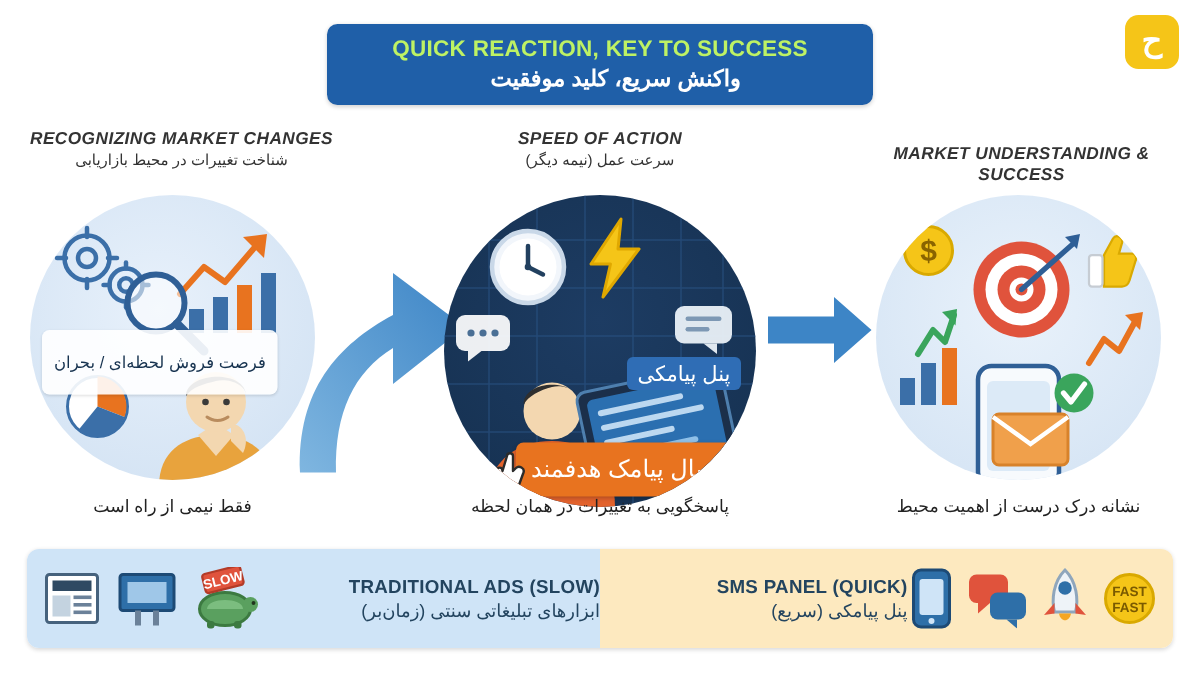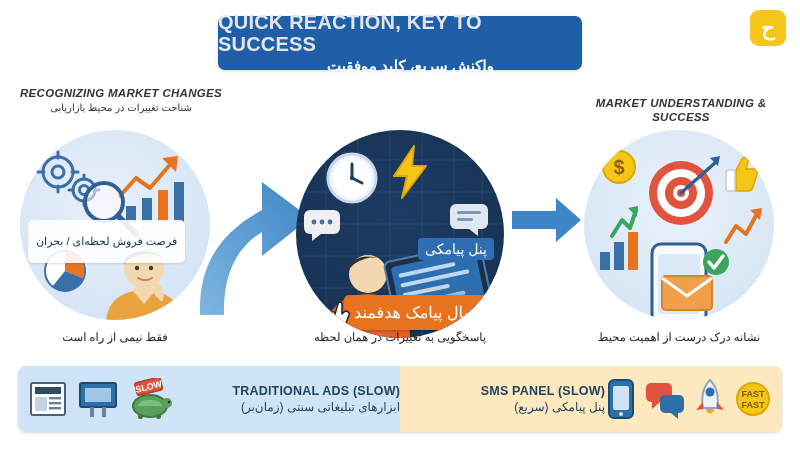--- a/index.html
+++ b/index.html
@@ -29,22 +29,22 @@
     height: 54px;
     background: #1f5fa8;
     border-radius: 7px;
     display: flex;
     flex-direction: column;
     align-items: center;
     justify-content: center;
     box-shadow: 0 1px 3px rgba(0,0,0,.18);
   }
   .title-en {
-    color: #e5e5e5;
-    font-size: 20px;
+    color: #bef264;
+    font-size: 15px;
     font-weight: bold;
     letter-spacing: .2px;
     line-height: 1.1;
   }
   .title-fa {
     color: #ffffff;
     font-size: 15px;
     font-weight: bold;
     margin-top: 3px;
     direction: rtl;
@@ -239,20 +239,24 @@
 
   <div class="logo">
     <span>ح</span>
   </div>
 
   <div class="col-head" id="head-left">
     <div class="en">RECOGNIZING MARKET CHANGES</div>
     <div class="fa">شناخت تغییرات در محیط بازاریابی</div>
   </div>
 
+  <div class="col-head" id="head-mid">
+    <div class="en">SPEED OF ACTION</div>
+    <div class="fa">سرعت عمل (نیمه دیگر)</div>
+  </div>
 
   <div class="col-head" id="head-right">
     <div class="en">MARKET UNDERSTANDING &amp; SUCCESS</div>
     <div class="fa"></div>
   </div>
 
   <svg class="abs" style="left:190px; top:120px;" width="130" height="210" viewBox="0 0 130 210">
     <defs>
       <linearGradient id="ga" x1="0" y1="1" x2="1" y2="0">
         <stop offset="0" stop-color="#7fb6e0"></stop>
@@ -487,21 +491,21 @@
         </svg>
       </div>
       <div class="bb-text">
         <div class="en">TRADITIONAL ADS (SLOW)</div>
         <div class="fa">ابزارهای تبلیغاتی سنتی (زمان‌بر)</div>
       </div>
     </div>
 
     <div class="bb-right">
       <div class="bb-text">
-        <div class="en">SMS PANEL (SLOW)</div>
+        <div class="en">SMS PANEL (QUICK)</div>
         <div class="fa">پنل پیامکی (سریع)</div>
       </div>
       <div class="bb-icons">
 
         <svg width="32" height="42" viewBox="0 0 32 42">
           <rect x="4" y="2" width="24" height="38" rx="5" fill="#2e6fa8" stroke="#1d4a75" stroke-width="2"></rect>
           <rect x="8" y="8" width="16" height="24" rx="2" fill="#cfe4f7"></rect>
           <circle cx="16" cy="36" r="2" fill="#cfe4f7"></circle>
         </svg>
 

